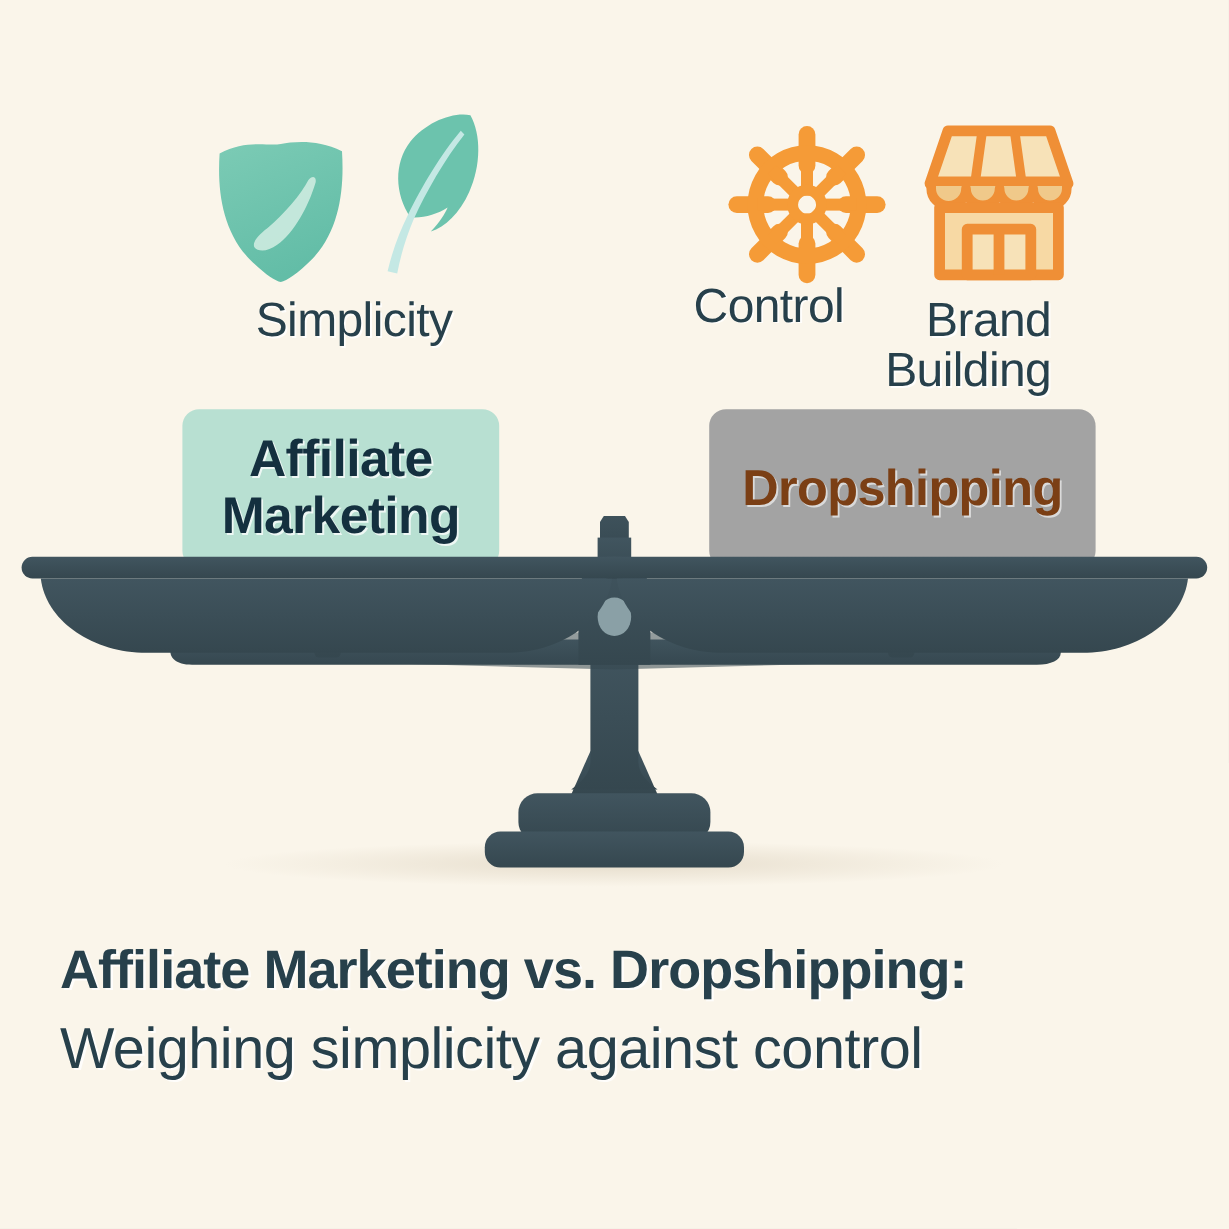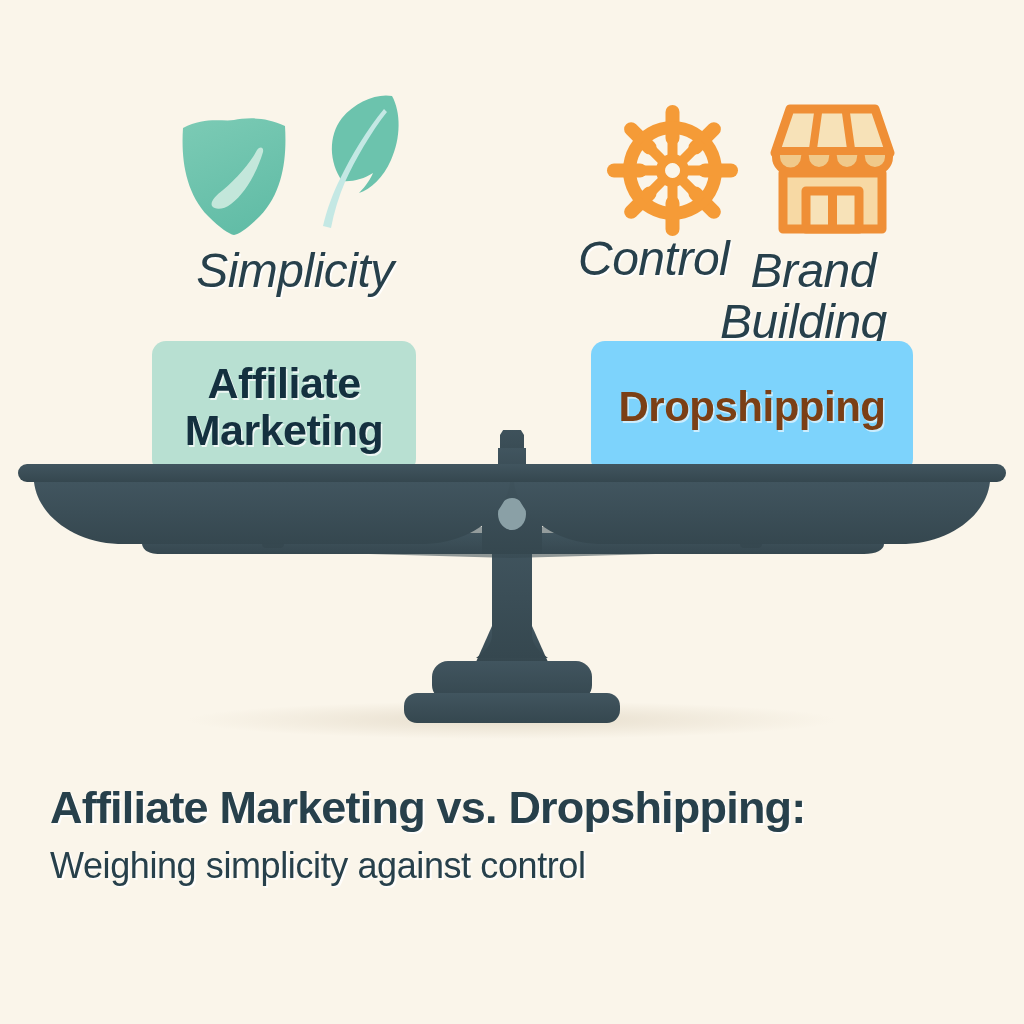--- a/index.html
+++ b/index.html
@@ -30,26 +30,25 @@
   }
   #cluster-left  { left: 150px; top: 88px; width: 280px; height: 150px; gap: 16px; }
   #cluster-right { left: 590px; top: 88px; width: 320px; height: 150px; gap: 30px; }
 
   .icon-box { position: relative; line-height: 0; }
 
   
   .icon-label {
     position: absolute;
     color: #27404b;
-    font-size: 48px;
+    font-size: 40px;
     font-weight: 400;
     letter-spacing: -0.5px;
     line-height: 1.06;
     text-shadow: 1.5px 1.5px 0 rgba(255,255,255,0.85);
-    font-style: italic;
   }
   #label-simplicity { left: 150px; top: 246px; width: 290px; text-align: center; }
   #label-control    { left: 578px; top: 234px; width: 160px; text-align: left; }
   #label-brand      { left: 720px; top: 246px; width: 156px; text-align: right; }
 
   
   .term-box {
     position: absolute;
     border-radius: 14px;
     display: flex;
@@ -64,21 +63,21 @@
   #box-affiliate {
     left: 152px; top: 341px; width: 264px; height: 132px;
     background: #b8e0d2;
     color: #14303f;
     font-size: 43px;
     padding: 0 14px;
     text-shadow: 1.5px 1.5px 0 rgba(255,255,255,0.75);
   }
   #box-dropshipping {
     left: 591px; top: 341px; width: 322px; height: 132px;
-    background: #7dd3fc;
+    background: #a3a3a3;
     color: #7b3f15;
     font-size: 42px;
     padding: 0 14px;
     text-shadow: 1.5px 1.5px 0 rgba(255,255,255,0.6);
   }
 
   
   #scale-wrap {
     position: absolute;
     left: 0; top: 430px;
@@ -96,21 +95,21 @@
   #caption-line-1 {
     display: block;
     font-size: 45px;
     font-weight: 700;
     letter-spacing: -0.8px;
     line-height: 1.35;
     text-shadow: 2px 2px 0 rgba(255,255,255,0.8);
   }
   #caption-line-2 {
     display: block;
-    font-size: 36px;
+    font-size: 48px;
     font-weight: 400;
     letter-spacing: -0.4px;
     line-height: 1.5;
     text-shadow: 2px 2px 0 rgba(255,255,255,0.8);
   }
 </style>
 </head>
 <body>
 
 <div id="infographic">

